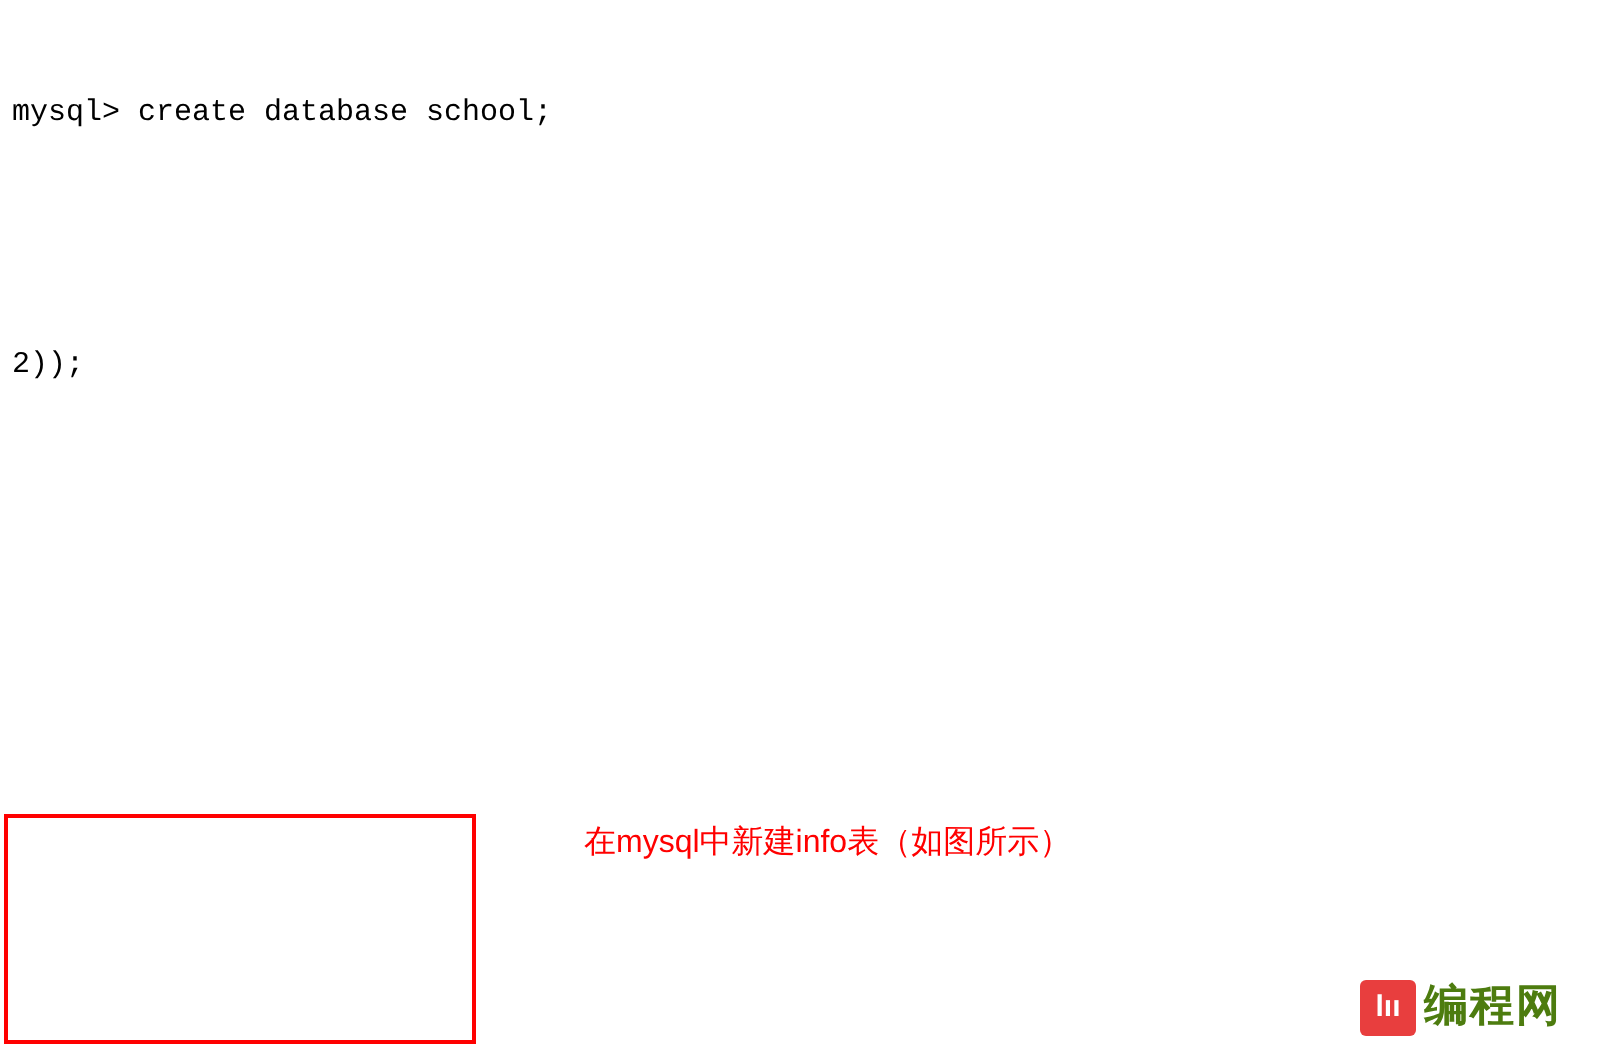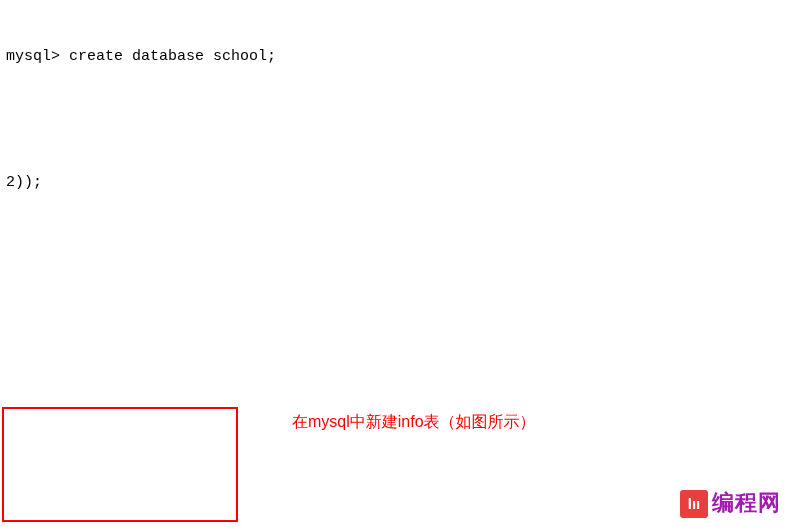--- a/index.html
+++ b/index.html
@@ -63,21 +63,21 @@
       justify-content: center;
       font-family: sans-serif;
       font-weight: bold;
       font-size: 15px;
       border-radius: 3px;
     }
     .watermark-text {
       font-family: 'Microsoft YaHei', sans-serif;
       font-size: 22px;
       font-weight: bold;
-      color: #a21caf;
+      color: #4d7c0f;
       letter-spacing: 1px;
     }
   </style>
 </head>
 <body>
 
 <div class="terminal">
   <span class="line">mysql&gt; create database school;</span>
   <span class="line"></span>
   <span class="line">2));</span>

